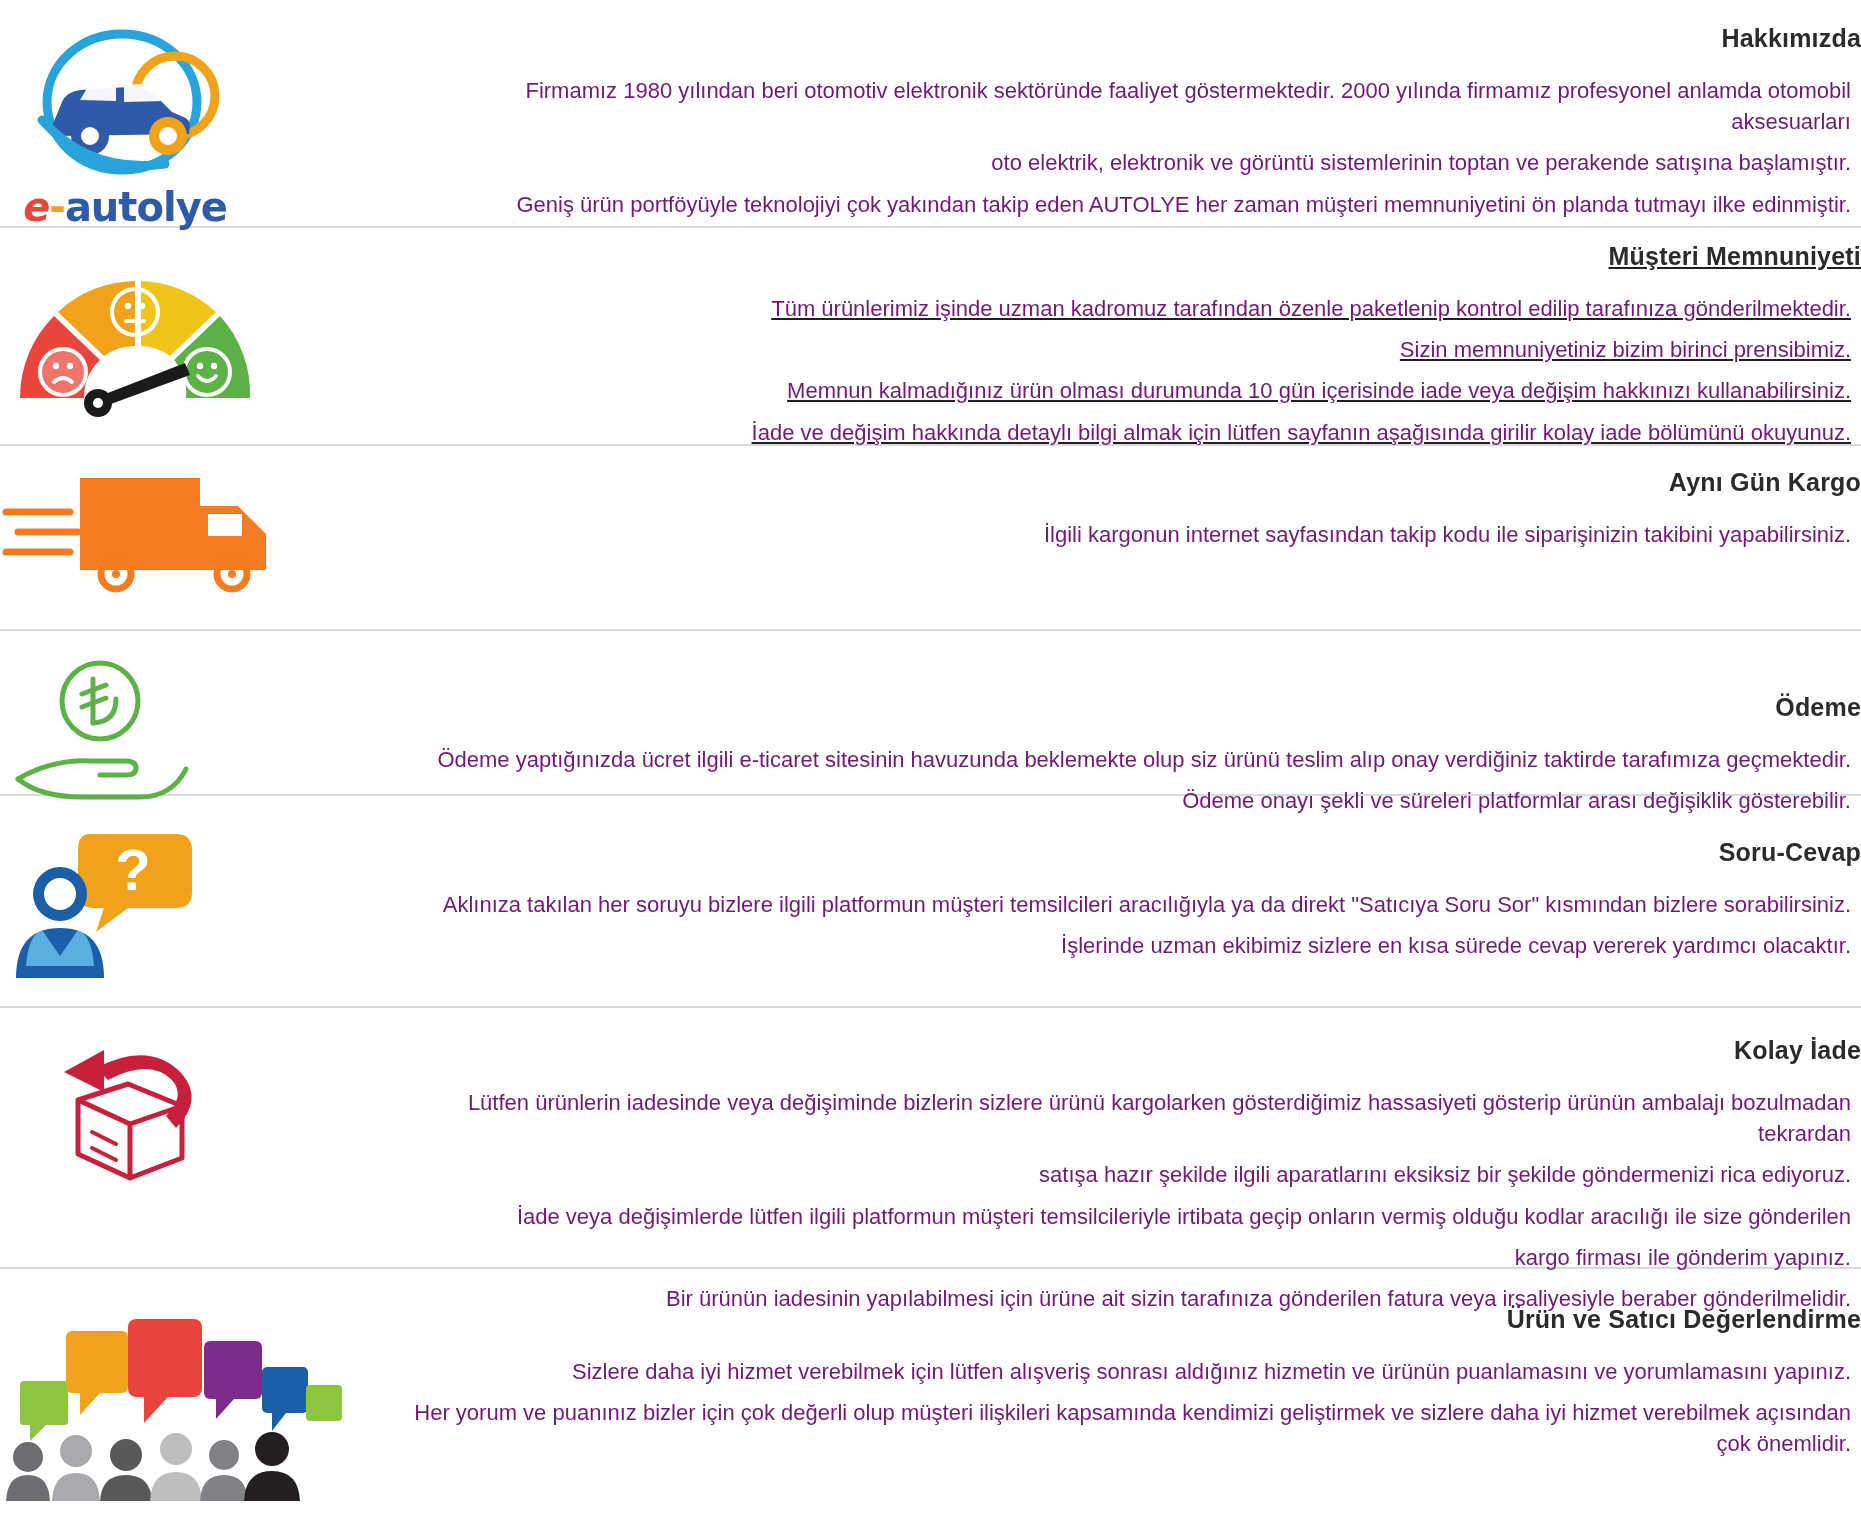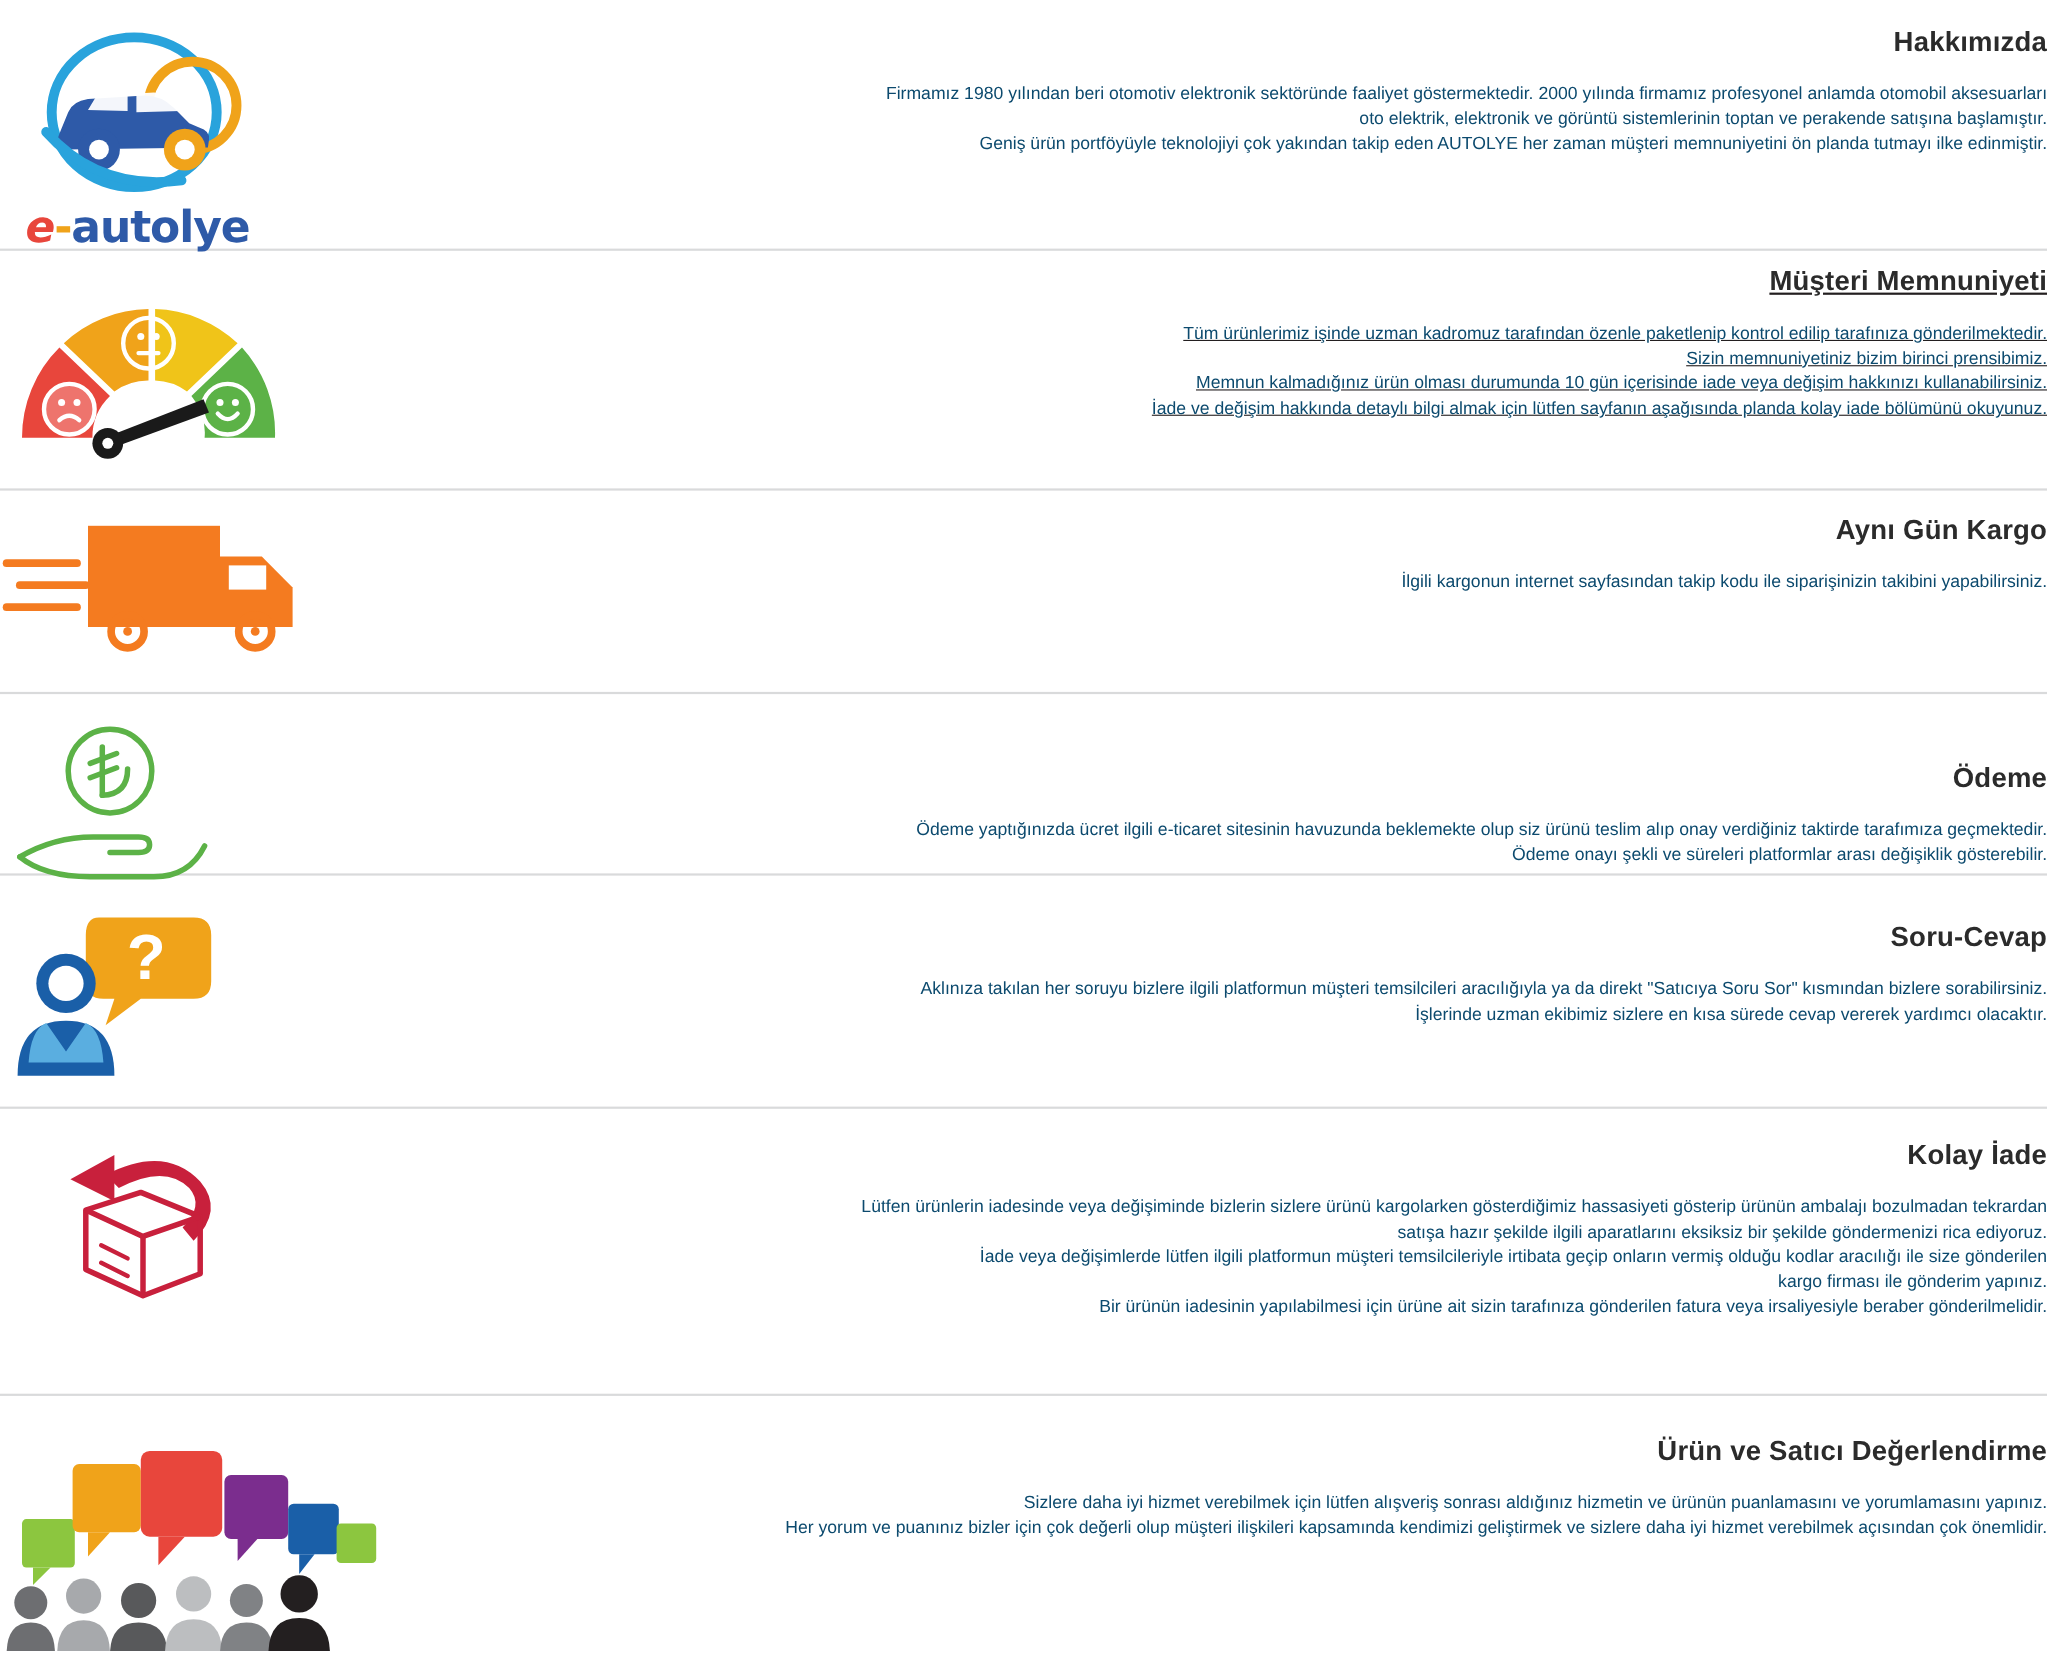--- a/index.html
+++ b/index.html
@@ -41,24 +41,24 @@
     text-align: right;
   }
   .sec-title {
     font-size: 25px;
     font-weight: 600;
     color: #2b2b2b;
     margin: 0 0 22px 0;
     letter-spacing: 0.2px;
   }
   .sec-body p {
-    margin: 0;
-    font-size: 16px;
+    margin: 10px;
+    font-size: 22px;
     line-height: 1.42;
-    color: #0c4a6e;
+    color: #701a75;
   }
 
   
   .s-about   { height: 228px; padding-top: 14px; }
   .s-satis   { height: 218px; padding-top: 10px; }
   .s-kargo   { height: 185px; padding-top: 10px; gap: 12px; }
   .s-odeme   { height: 165px; padding-top: 10px; }
   .s-soru    { height: 212px; padding-top: 10px; }
   .s-iade    { height: 261px; padding-top: 10px; }
   .s-degerl  { height: 232px; padding-top: 10px; }
@@ -179,21 +179,21 @@
           <circle cx="98" cy="155" r="5" fill="#ffffff"></circle>
         </svg>
       </div>
     </div>
     <div class="text-col">
       <h2 class="sec-title">Müşteri Memnuniyeti</h2>
       <div class="sec-body gap-body">
         <p>Tüm ürünlerimiz işinde uzman kadromuz tarafından özenle paketlenip kontrol edilip tarafınıza gönderilmektedir.</p>
         <p>Sizin memnuniyetiniz bizim birinci prensibimiz.</p>
         <p>Memnun kalmadığınız ürün olması durumunda 10 gün içerisinde iade veya değişim hakkınızı kullanabilirsiniz.</p>
-        <p>İade ve değişim hakkında detaylı bilgi almak için lütfen sayfanın aşağısında planda kolay iade bölümünü okuyunuz.</p>
+        <p>İade ve değişim hakkında detaylı bilgi almak için lütfen sayfanın aşağısında girilir kolay iade bölümünü okuyunuz.</p>
       </div>
     </div>
   </div>
 
   <div class="section s-kargo">
     <div class="icon-col">
       <div class="truck">
         <svg width="290" height="130" viewBox="0 0 290 130">
 
           <line x1="6" y1="46" x2="70" y2="46" stroke="#f47b20" stroke-width="7" stroke-linecap="round"></line>

